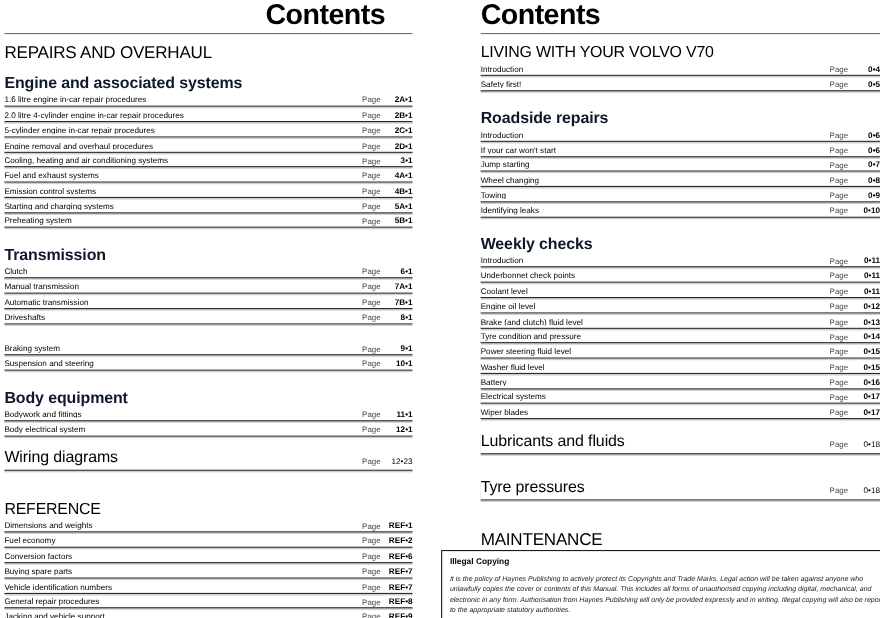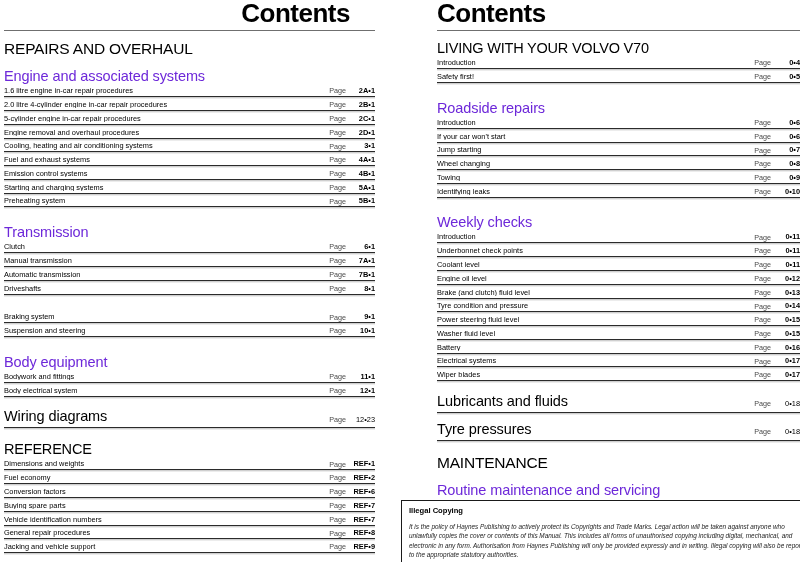--- a/index.html
+++ b/index.html
@@ -36,24 +36,24 @@
   .part-title {
     font-weight:normal;
     font-size:15.5px;
     letter-spacing:-0.2px;
     margin:0 0 10px 0;
   }
   .part-title.small { font-size:14.5px; margin-bottom:1px; }
 
   .group-title {
     font-size:14.5px;
-    font-weight:normal;
+    font-weight:bold;
     letter-spacing:-0.1px;
     margin:0 0 1px 0;
-    color:#6d28d9;
+    color:#0f172a;
   }
 
   
   .rows { margin:0 0 0 0; }
 
   .row {
     display:flex;
     align-items:flex-end;
     font-size:7.4px;
     line-height:1.0;
@@ -66,21 +66,21 @@
   .row .pgword { color:#4a4a4a; font-size:7.2px; padding-right:3px; }
   .row .pgnum  { font-weight:bold; font-size:7.4px; min-width:26px; text-align:right; }
 
   
   .bigrow {
     display:flex;
     align-items:flex-end;
     border-bottom:0.8px solid #2b2b2b;
     box-shadow:0 1.4px 0 0 #cfcfcf;
     padding-bottom:2px;
-    margin-bottom:2px;
+    margin-bottom:16px;
   }
   .bigrow .label {
     flex:1 1 auto;
     font-size:14.5px;
     letter-spacing:-0.1px;
     line-height:1.1;
     white-space:nowrap;
   }
   .bigrow .meta { display:flex; align-items:flex-end; padding-bottom:1.5px; }
   .bigrow .pgword { color:#4a4a4a; font-size:7.2px; padding-right:3px; }

